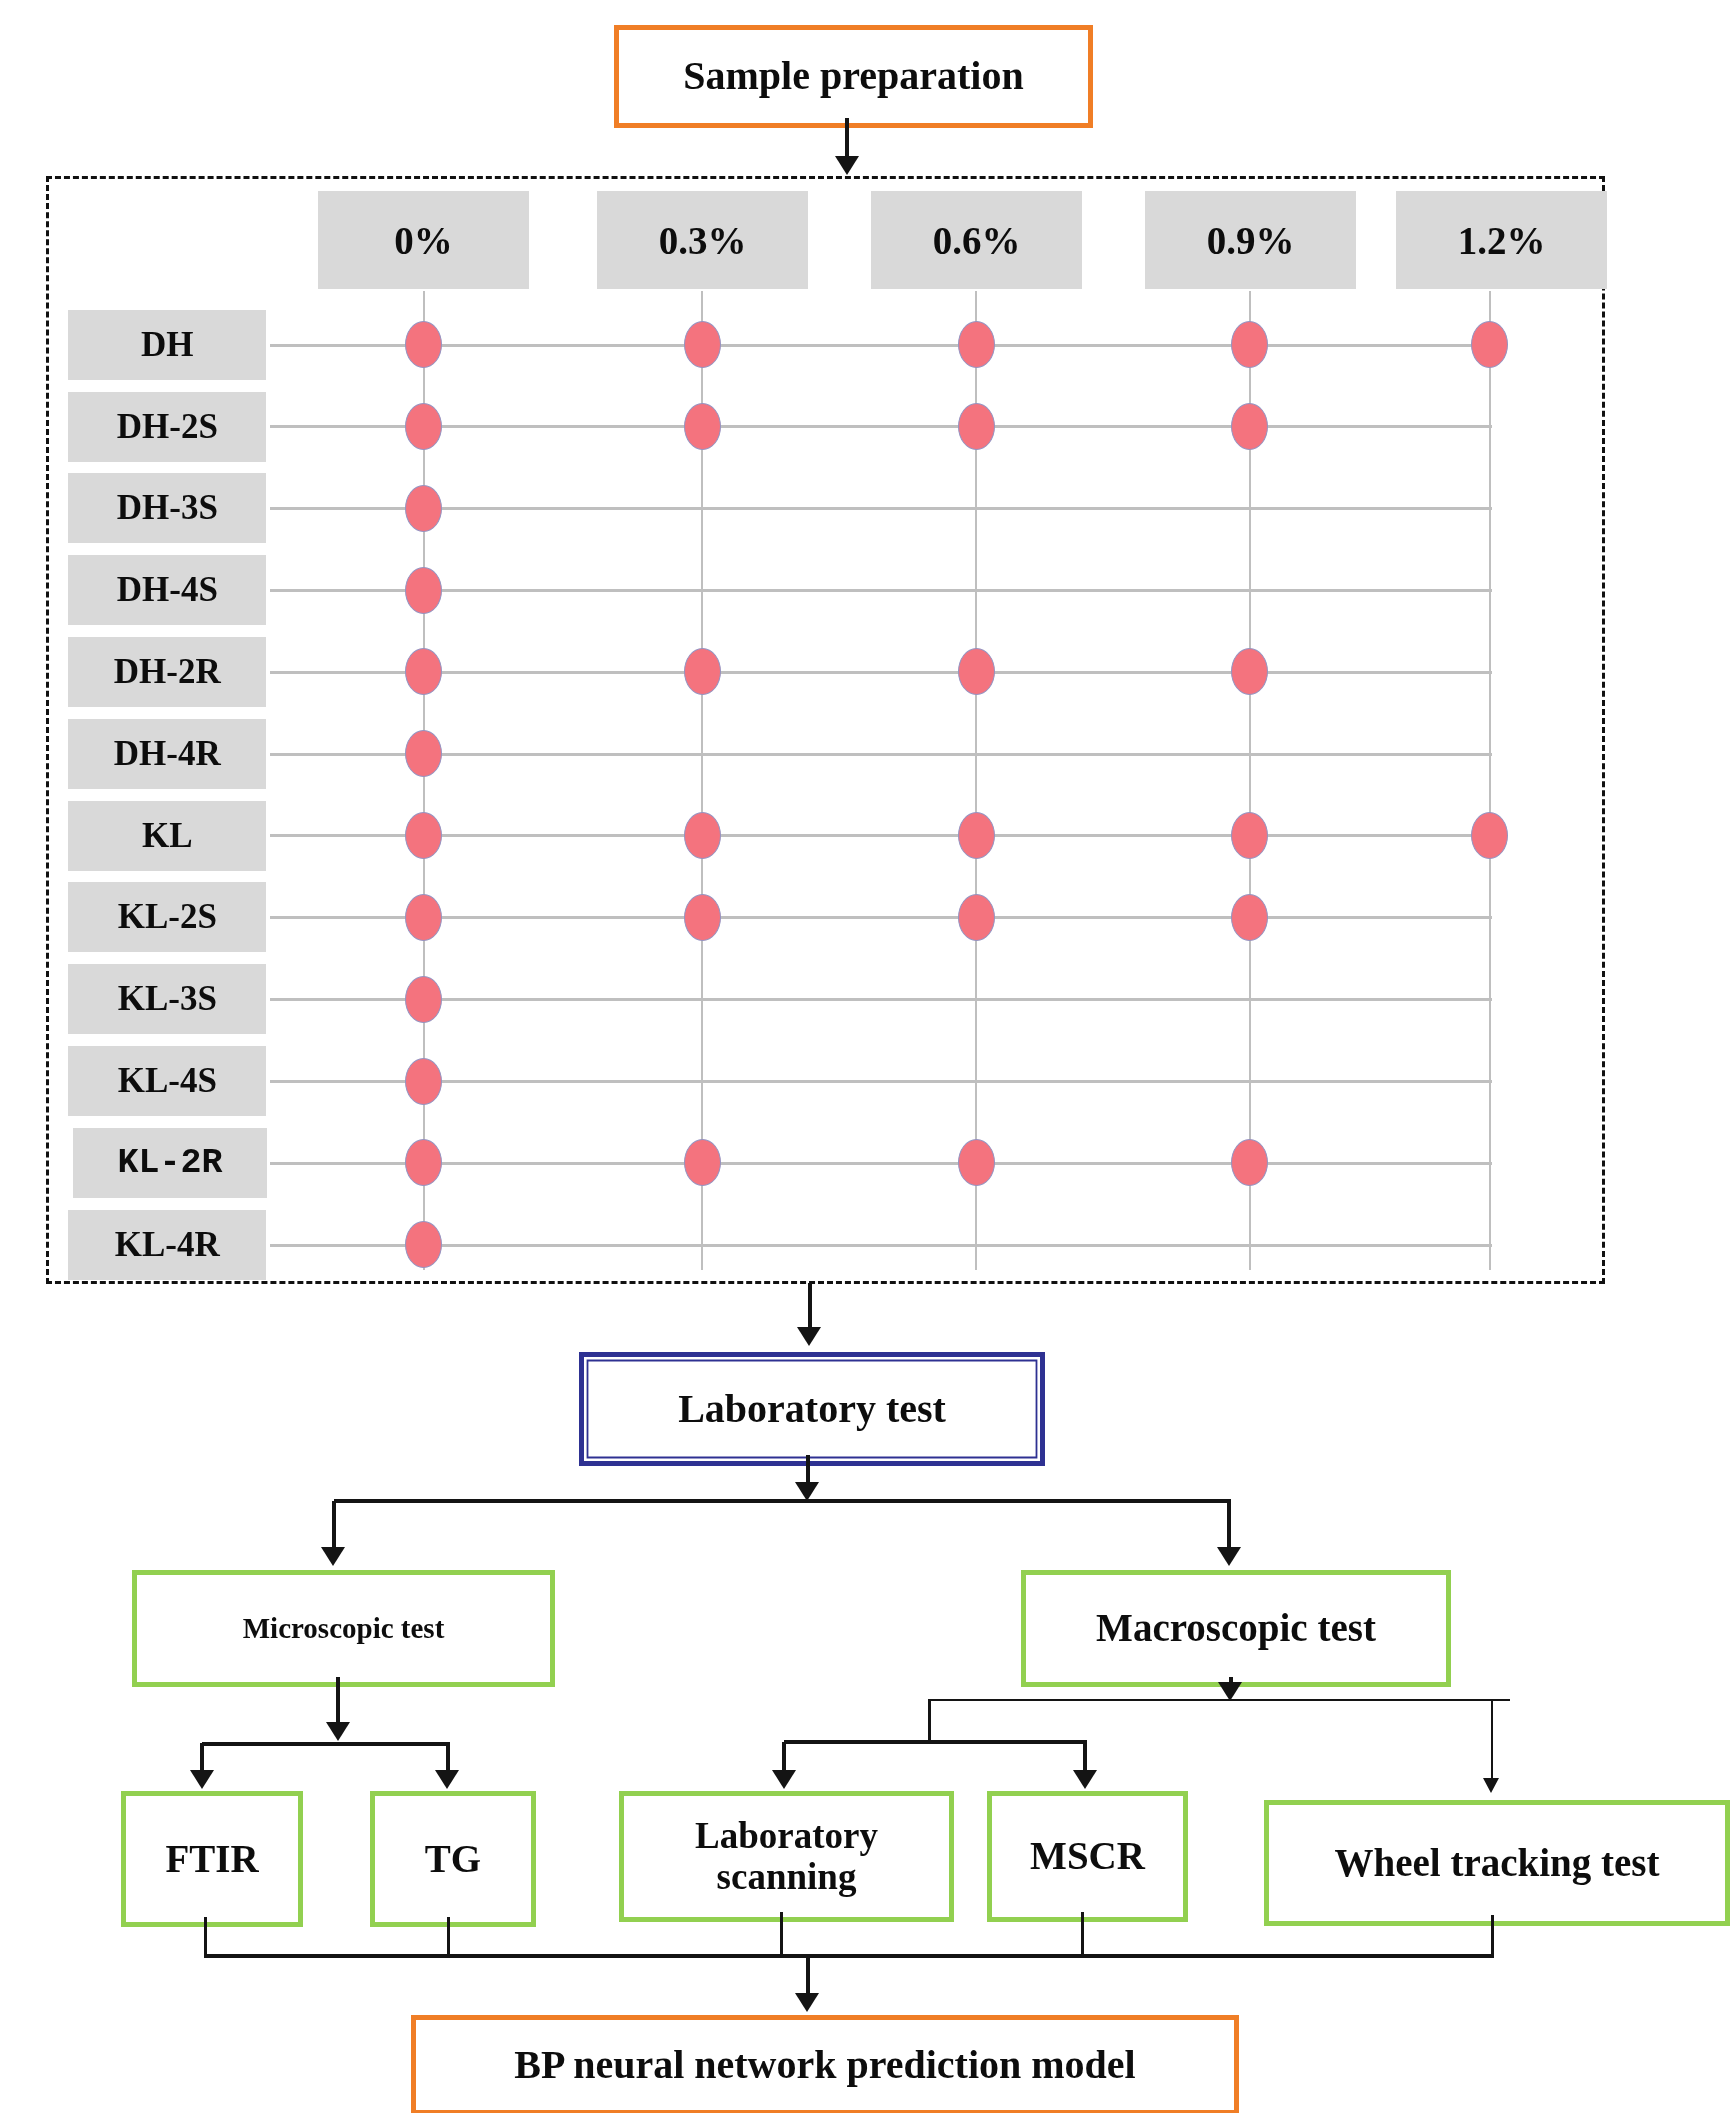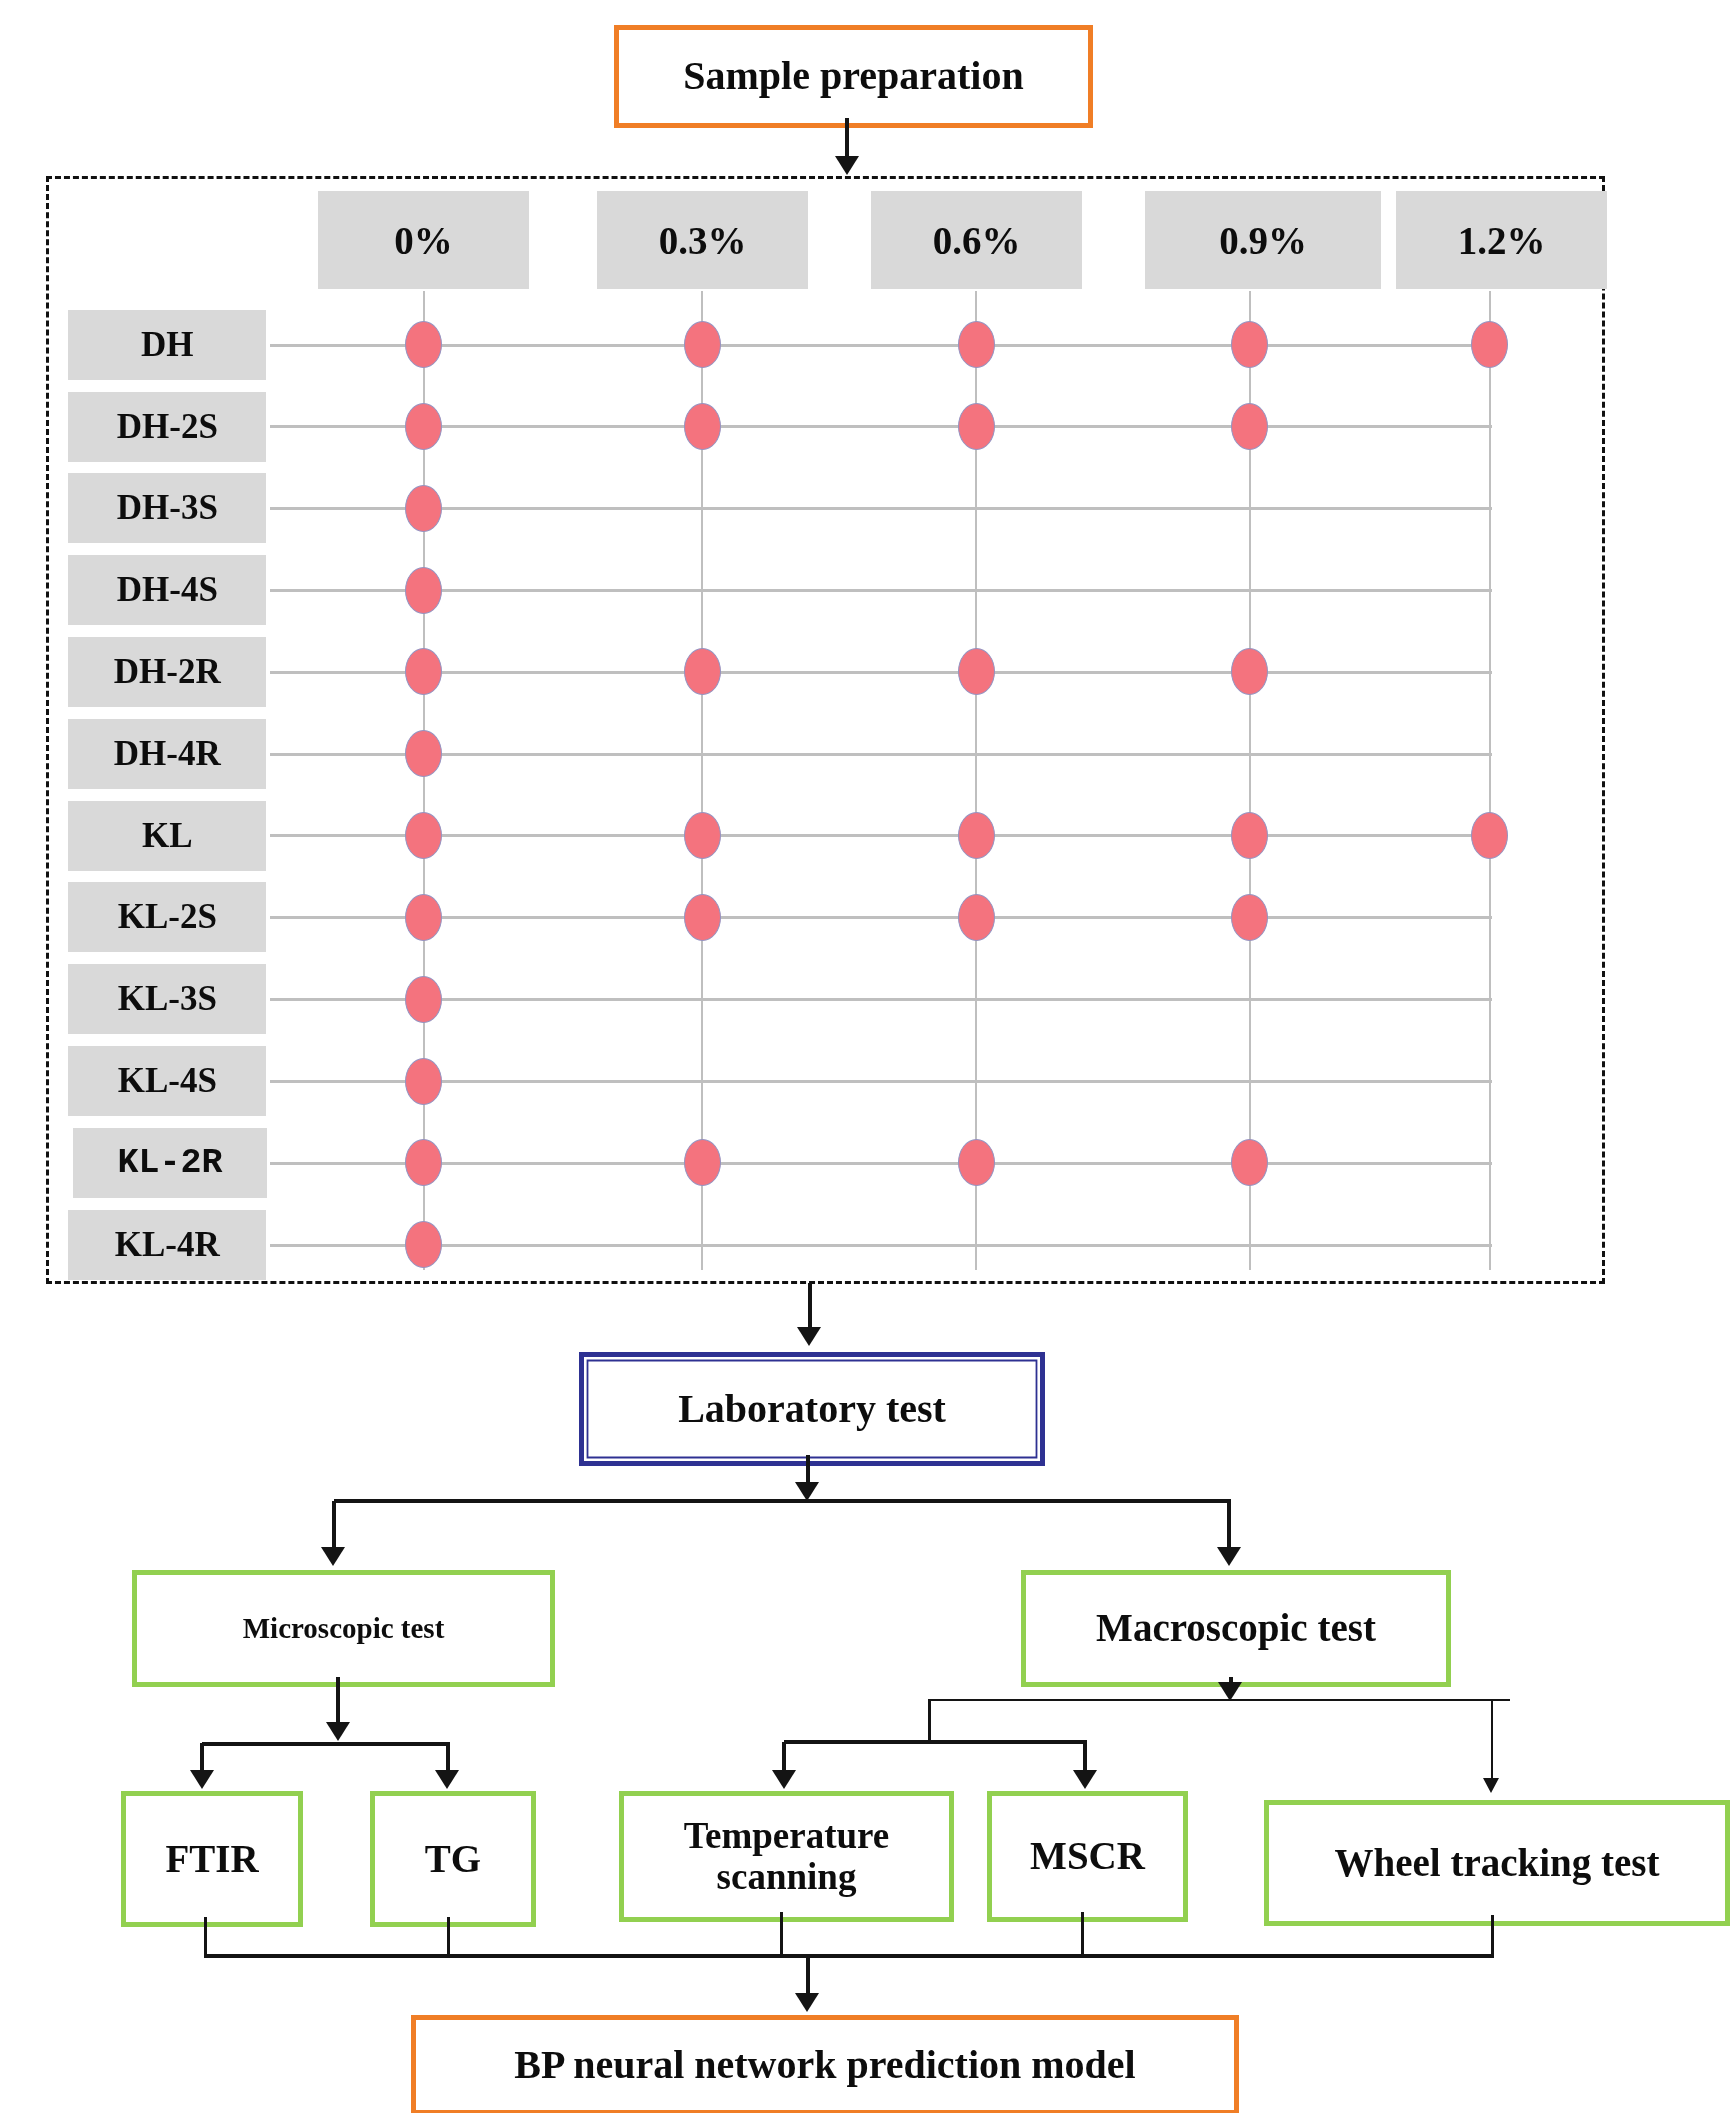--- a/index.html
+++ b/index.html
@@ -68,21 +68,21 @@
   <div class="arr" style="left:835px;top:156px;"></div>
 
   <div class="dashed-panel">
       <div class="grid-v" style="left: 374px; top: 112px; height: 979px;"></div>
       <div class="cell head" style="left: 269px; top: 12.3px; width: 211px; height: 98px;">0%</div>
       <div class="grid-v" style="left: 652px; top: 112px; height: 979px;"></div>
       <div class="cell head" style="left: 548px; top: 12.3px; width: 211px; height: 98px;">0.3%</div>
       <div class="grid-v" style="left: 926px; top: 112px; height: 979px;"></div>
       <div class="cell head" style="left: 822px; top: 12.3px; width: 211px; height: 98px;">0.6%</div>
       <div class="grid-v" style="left: 1200px; top: 112px; height: 979px;"></div>
-      <div class="cell head" style="left: 1096px; top: 12.3px; width: 236px; height: 98px;">0.9%</div>
+      <div class="cell head" style="left: 1096px; top: 12.3px; width: 211px; height: 98px;">0.9%</div>
       <div class="grid-v" style="left: 1440px; top: 112px; height: 979px;"></div>
       <div class="cell head" style="left: 1335px; top: 12.3px; width: 211px; height: 98px; margin-left: 12px;">1.2%</div>
       <div class="grid-h" style="left: 221px; top: 165px; width: 1222px;"></div>
       <div class="cell rowlab" style="left: 19.3px; top: 131px; width: 198px; height: 70px;">DH</div>
       <div class="dot" style="left: 356px; top: 142px;"></div>
       <div class="dot" style="left: 635px; top: 142px;"></div>
       <div class="dot" style="left: 909px; top: 142px;"></div>
       <div class="dot" style="left: 1182px; top: 142px;"></div>
       <div class="dot" style="left: 1422px; top: 142px;"></div>
       <div class="grid-h" style="left: 221px; top: 246px; width: 1222px;"></div>
@@ -178,21 +178,21 @@
   <div class="line-v thin" style="left:1491px;top:1701px;height:77px;"></div>
   <div class="arr small" style="left:1483px;top:1778px;"></div>
 
   <div class="fbox green" style="left:121px;top:1791px;width:172px;height:126px;font-size:39px;">
     <span class="bx-label">FTIR</span>
   </div>
   <div class="fbox green" style="left:370px;top:1791px;width:156px;height:126px;font-size:39px;">
     <span class="bx-label">TG</span>
   </div>
   <div class="fbox green" style="left:619px;top:1791px;width:325px;height:121px;font-size:37px;">
-    <span class="bx-label" style="max-width:263px;">Temperature scanning</span>
+    <span class="bx-label" style="max-width:263px;">Laboratory scanning</span>
   </div>
   <div class="fbox green" style="left:987px;top:1791px;width:191px;height:121px;font-size:39px;">
     <span class="bx-label">MSCR</span>
   </div>
   <div class="fbox green" style="left:1264px;top:1800px;width:456px;height:116px;font-size:39px;">
     <span class="bx-label">Wheel tracking test</span>
   </div>
 
   <div class="line-v mid" style="left:204px;top:1917px;height:39px;"></div>
   <div class="line-v mid" style="left:447px;top:1917px;height:39px;"></div>

